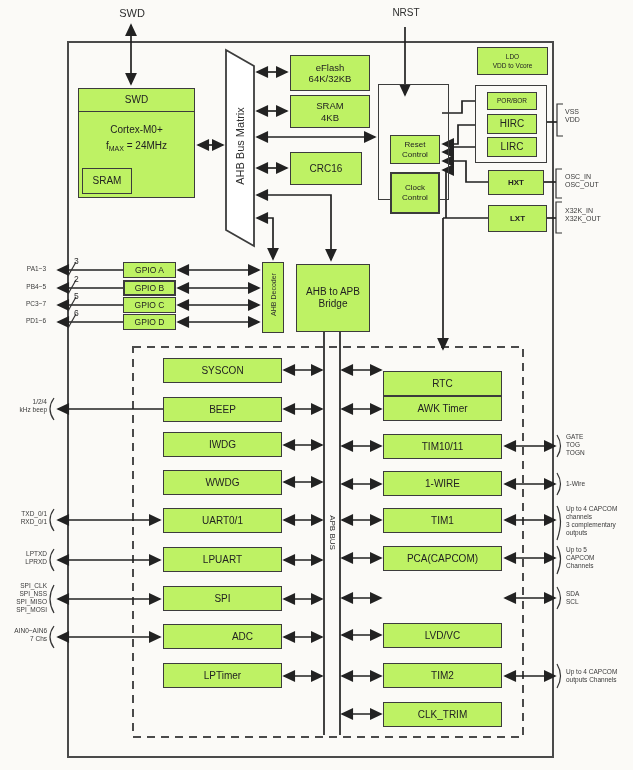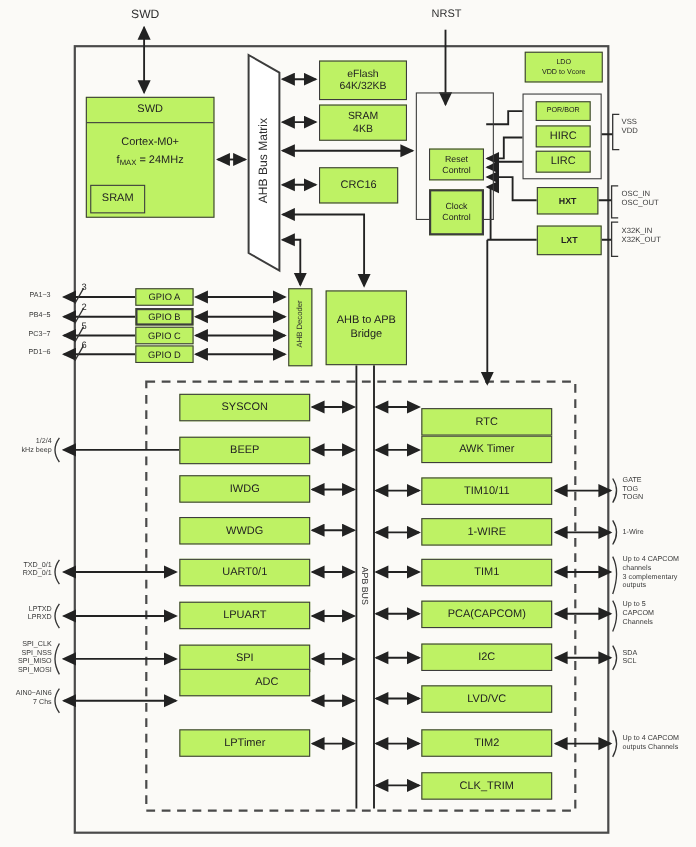--- a/index.html
+++ b/index.html
@@ -215,30 +215,29 @@
 
   <div class="vtext" style="left:292px;top:528px;width:80px;transform:rotate(90deg);font-size:8px;z-index:2;">APB BUS</div>
 
   <div class="box" style="left:163px;top:358px;width:119px;height:25px;">SYSCON</div>
   <div class="box" style="left:163px;top:397px;width:119px;height:25px;">BEEP</div>
   <div class="box" style="left:163px;top:432px;width:119px;height:25px;">IWDG</div>
   <div class="box" style="left:163px;top:470px;width:119px;height:25px;">WWDG</div>
   <div class="box" style="left:163px;top:508px;width:119px;height:25px;">UART0/1</div>
   <div class="box" style="left:163px;top:547px;width:119px;height:25px;">LPUART</div>
   <div class="box" style="left:163px;top:586px;width:119px;height:25px;">SPI</div>
-  <div class="box" style="left:163px;top:608px;width:119px;height:25px;padding-left:40px;">ADC</div>
+  <div class="box" style="left:163px;top:624px;width:119px;height:25px;padding-left:40px;">ADC</div>
   <div class="box" style="left:163px;top:663px;width:119px;height:25px;">LPTimer</div>
 
   <div class="box" style="left:383px;top:358px;width:119px;height:25px;margin-top:13px;">RTC</div>
   <div class="box" style="left:383px;top:396px;width:119px;height:25px;text-align:right;">AWK Timer</div>
   <div class="box" style="left:383px;top:434px;width:119px;height:25px;">TIM10/11</div>
   <div class="box" style="left:383px;top:471px;width:119px;height:25px;">1-WIRE</div>
   <div class="box" style="left:383px;top:508px;width:119px;height:25px;">TIM1</div>
   <div class="box" style="left:383px;top:546px;width:119px;height:25px;">PCA(CAPCOM)</div>
-  <div class="box" style="left:383px;top:585px;width:119px;height:25px;">I2C</div>
   <div class="box" style="left:383px;top:623px;width:119px;height:25px;">LVD/VC</div>
   <div class="box" style="left:383px;top:663px;width:119px;height:25px;">TIM2</div>
   <div class="box" style="left:383px;top:702px;width:119px;height:25px;">CLK_TRIM</div>
 
   <div class="tx tr" style="left:0px;top:398px;width:47px;">
     <span>1/2/4</span>
       <span>kHz beep</span>
   </div>
   <div class="tx tr" style="left:0px;top:510px;width:47px;">
     <span>TXD_0/1</span>

